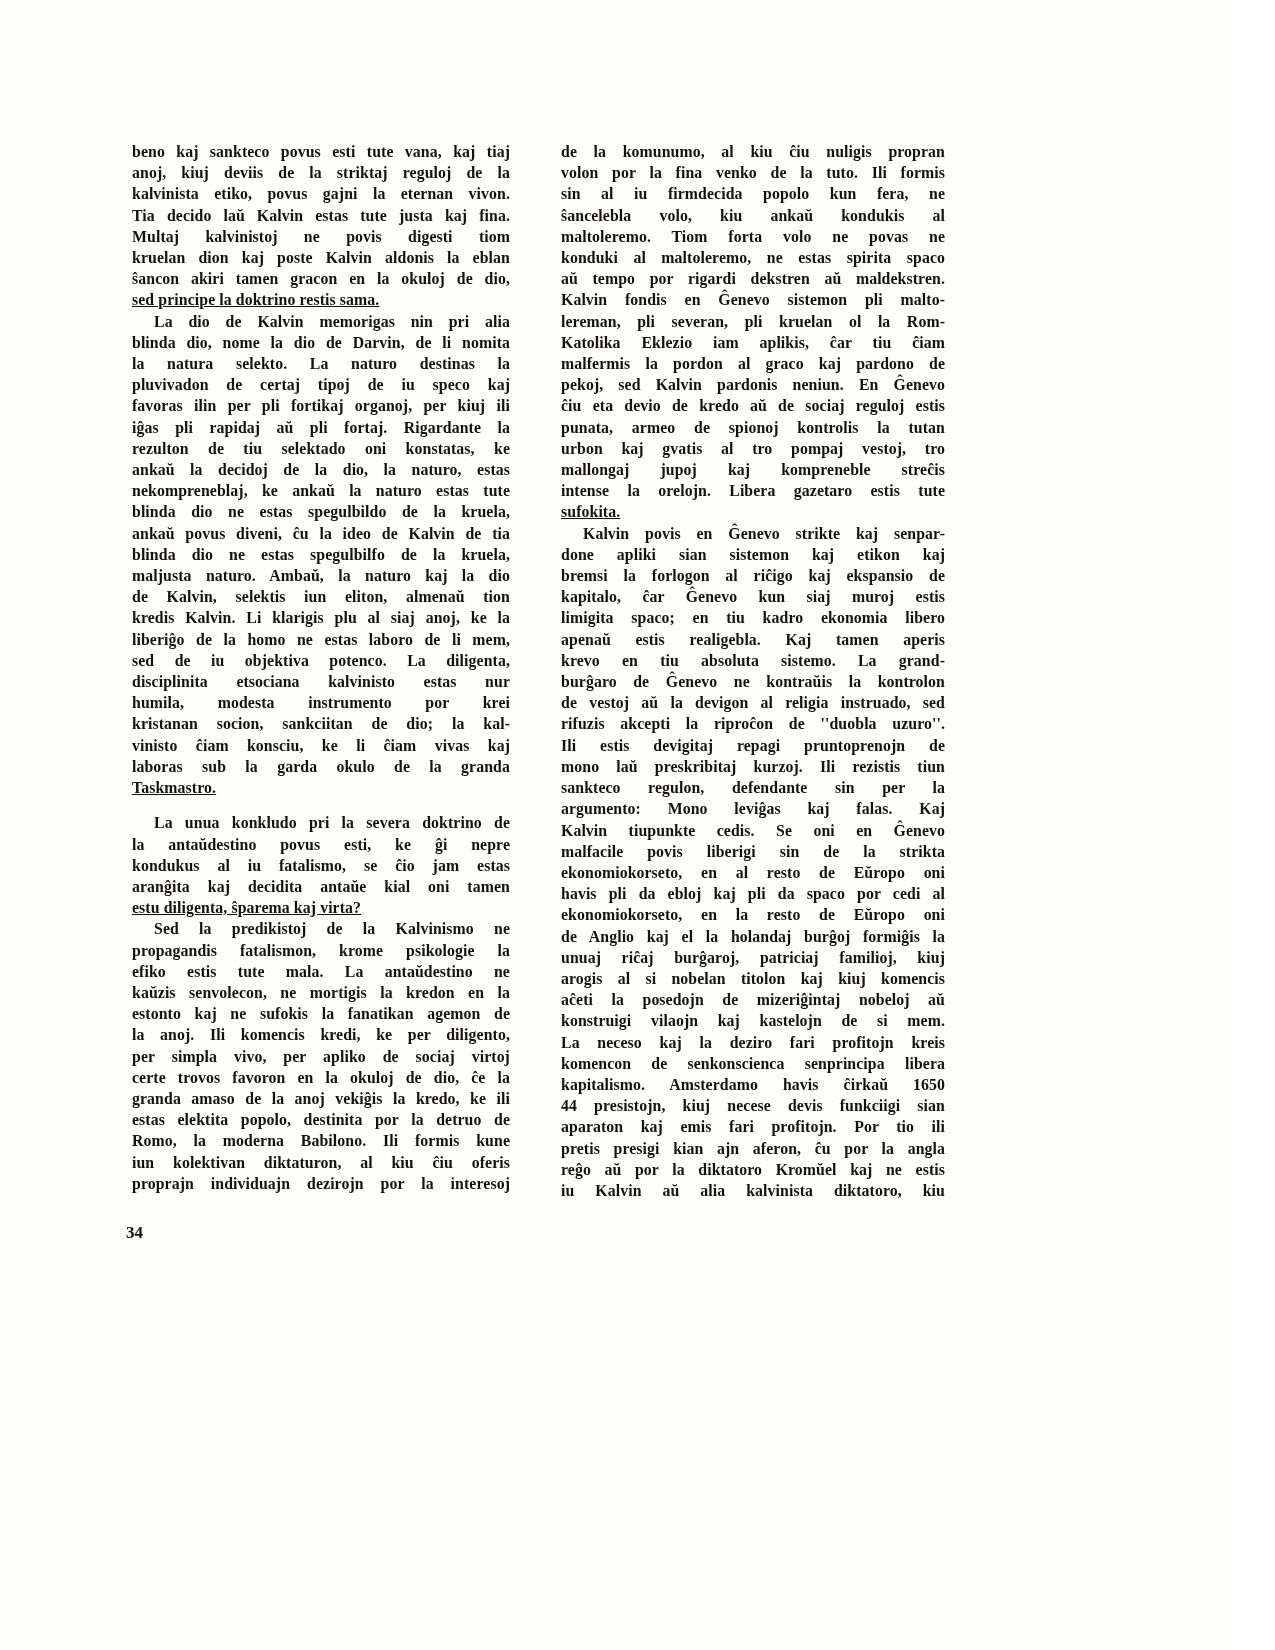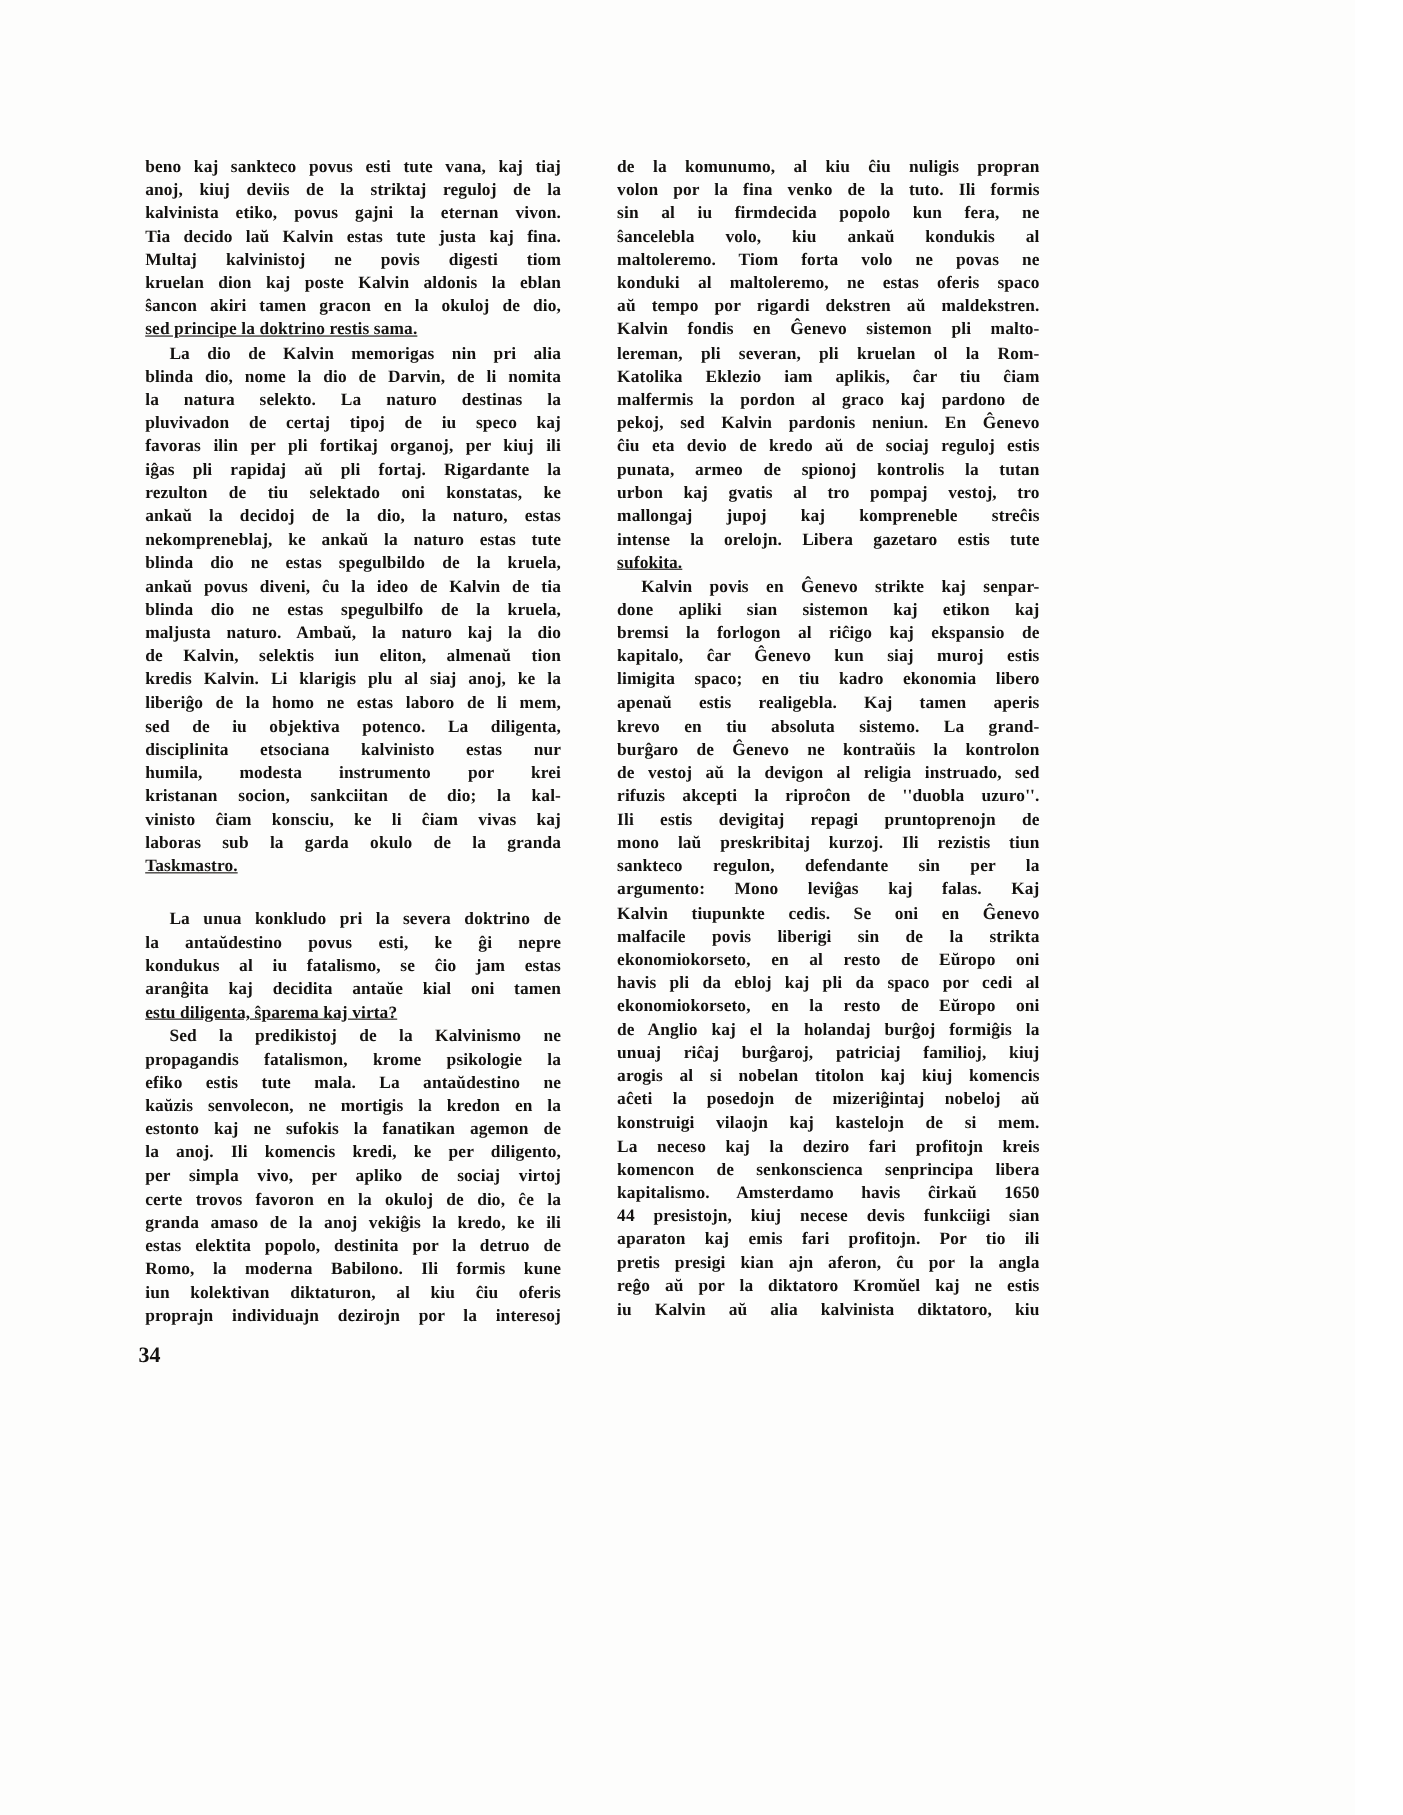--- a/index.html
+++ b/index.html
@@ -20,37 +20,37 @@
     position: absolute;
     top: 141px;
     left: 132px;
     display: flex;
     gap: 27px;
   }
   .column { display: block; }
   .column.left  { width: 378px; }
   .column.right { width: 384px; margin-left: 24px; }
   .para { margin: 0; }
-  .para.space-before { margin-top: 27px; }
+  .para.space-before { margin-top: 14px; }
   .line {
     font-size: 15.8px;
     line-height: 21.2px;
     font-weight: 700;
     letter-spacing: 0.1px;
     text-align: justify;
     text-align-last: justify;
     white-space: normal;
   }
   .line.no-justify { text-align-last: left; text-decoration: underline; }
   .line.indent { text-indent: 22px; }
   .page-number {
     position: absolute;
     left: 126px;
     top: 1222px;
-    font-size: 20px;
+    font-size: 17px;
     line-height: 21px;
     font-weight: 700;
   }
 </style>
 </head>
 <body>
 
 <div class="page">
   <div class="columns">
     <div class="column left">
@@ -112,21 +112,21 @@
           <div class="line">proprajn individuajn dezirojn por la interesoj</div>
         </div>
       </div>
     <div class="column right">
         <div class="para">
           <div class="line">de la komunumo, al kiu ĉiu nuligis propran</div>
           <div class="line">volon por la fina venko de la tuto. Ili formis</div>
           <div class="line">sin al iu firmdecida popolo kun fera, ne</div>
           <div class="line">ŝancelebla volo, kiu ankaŭ kondukis al</div>
           <div class="line">maltoleremo. Tiom forta volo ne povas ne</div>
-          <div class="line">konduki al maltoleremo, ne estas oferis spaco</div>
+          <div class="line">konduki al maltoleremo, ne estas spirita spaco</div>
           <div class="line">aŭ tempo por rigardi dekstren aŭ maldekstren.</div>
           <div class="line">Kalvin fondis en Ĝenevo sistemon pli malto-</div>
           <div class="line">lereman, pli severan, pli kruelan ol la Rom-</div>
           <div class="line">Katolika Eklezio iam aplikis, ĉar tiu ĉiam</div>
           <div class="line">malfermis la pordon al graco kaj pardono de</div>
           <div class="line">pekoj, sed Kalvin pardonis neniun. En Ĝenevo</div>
           <div class="line">ĉiu eta devio de kredo aŭ de sociaj reguloj estis</div>
           <div class="line">punata, armeo de spionoj kontrolis la tutan</div>
           <div class="line">urbon kaj gvatis al tro pompaj vestoj, tro</div>
           <div class="line">mallongaj jupoj kaj kompreneble streĉis</div>

